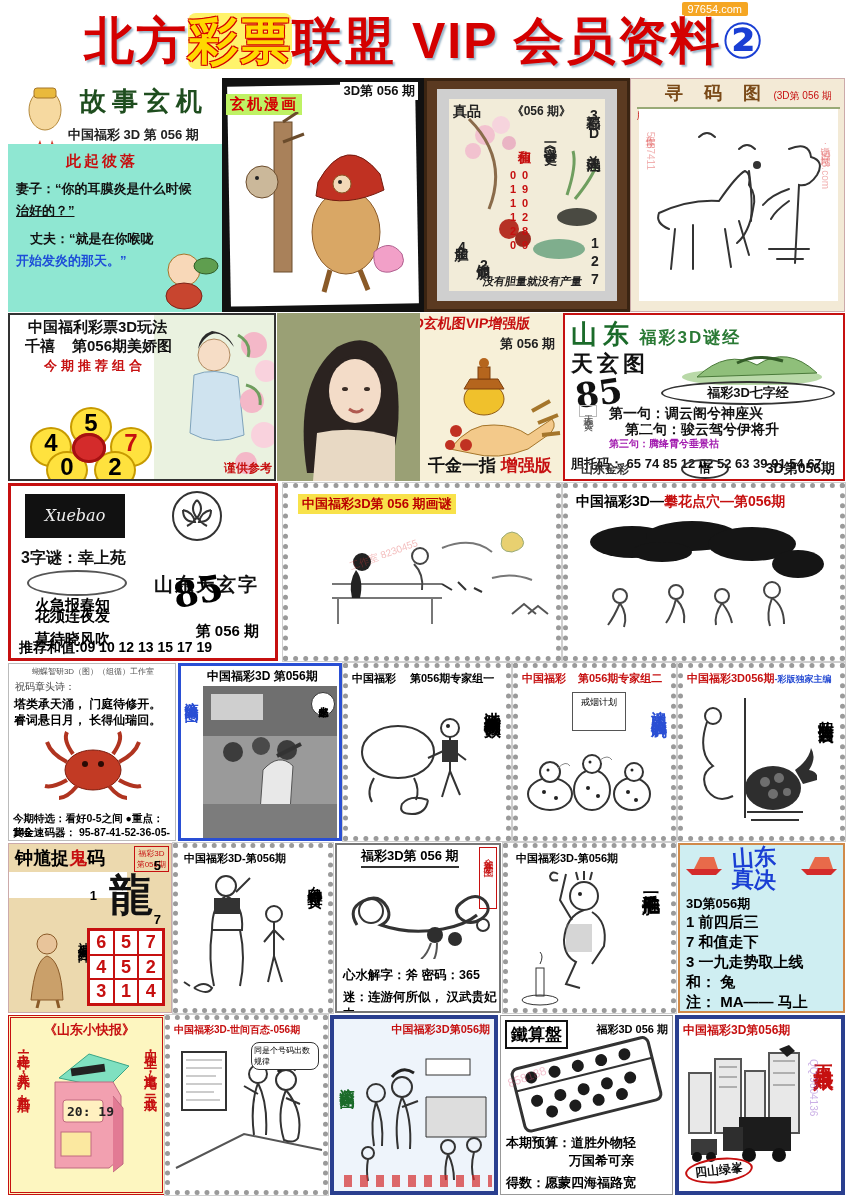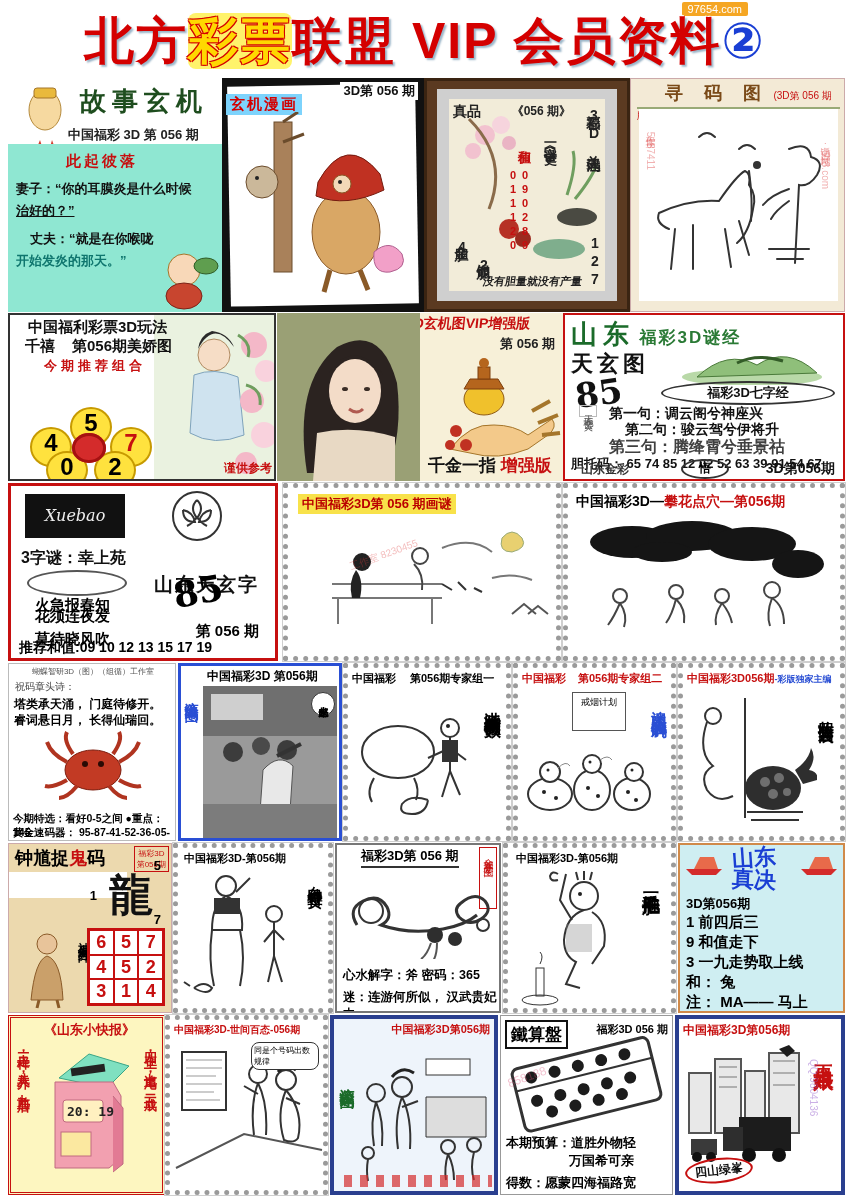--- a/index.html
+++ b/index.html
@@ -37,32 +37,32 @@
       <path d="M18 90 L30 60 L40 92 Z" fill="#d23c2f"></path>
       <path d="M52 88 L42 60 L34 90 Z" fill="#d23c2f"></path>
     </svg>
     <div style="position:absolute;left:72px;top:6px;font-size:26px;font-weight:bold;color:#1e4d1e;letter-spacing:6px;">故事玄机</div>
     <div style="position:absolute;left:60px;top:48px;font-size:13px;font-weight:bold;color:#222;">中国福彩 3D 第 056 期</div>
     <div style="position:absolute;left:0;top:66px;width:214px;height:168px;background:#8fe7d2;">
       <div class="red b" style="position:absolute;left:58px;top:8px;font-size:15px;letter-spacing:3px;">此起彼落</div>
       <div style="position:absolute;left:8px;top:36px;width:200px;font-size:13px;font-weight:bold;color:#111;">妻子：“你的耳膜炎是什么时候</div>
       <div style="position:absolute;left:8px;top:58px;font-size:13px;font-weight:bold;color:#111;text-decoration:underline;">治好的？”</div>
       <div style="position:absolute;left:22px;top:86px;font-size:13px;font-weight:bold;color:#111;">丈夫：“就是在你喉咙</div>
-      <div style="position:absolute;left:8px;top:108px;font-size:13px;font-weight:bold;color:#0f766e;">开始发炎的那天。”</div>
+      <div style="position:absolute;left:8px;top:108px;font-size:13px;font-weight:bold;color:#1d4ed8;">开始发炎的那天。”</div>
       <svg width="66" height="62" style="position:absolute;right:2px;bottom:2px;">
         <circle cx="30" cy="22" r="16" fill="#f8d8b8" stroke="#a5762b"></circle>
         <ellipse cx="30" cy="48" rx="18" ry="13" fill="#c8452f" stroke="#7c2317"></ellipse>
         <ellipse cx="52" cy="18" rx="12" ry="8" fill="#5f9e4f" stroke="#2f5c28"></ellipse>
       </svg>
     </div>
   </div>
 
   <div class="panel" style="left:222px;top:78px;width:202px;height:234px;background:#111;">
     <div style="position:absolute;left:7px;top:7px;width:188px;height:220px;background:#fff;transform:rotate(-1deg);"></div>
-    <div style="position:absolute;left:4px;top:16px;background:#7dd3fc;color:#d40000;font-size:15px;font-weight:bold;padding:1px 4px;letter-spacing:2px;">玄机漫画</div>
+    <div style="position:absolute;left:4px;top:16px;background:#bef264;color:#d40000;font-size:15px;font-weight:bold;padding:1px 4px;letter-spacing:2px;">玄机漫画</div>
     <div style="position:absolute;right:6px;top:4px;font-size:13px;font-weight:bold;color:#111;background:#fff;padding:0 3px;">3D第 056 期</div>
     <svg width="180" height="190" style="position:absolute;left:12px;top:34px;">
       <rect x="40" y="10" width="18" height="150" fill="#a9815a" stroke="#6b4c2c"></rect>
       <path d="M49 10 L64 0 M49 30 L70 22" stroke="#6b4c2c" stroke-width="3"></path>
       <circle cx="28" cy="70" r="16" fill="#cbb89a" stroke="#6b4c2c"></circle>
       <circle cx="23" cy="66" r="2" fill="#222"></circle>
       <ellipse cx="112" cy="120" rx="34" ry="42" fill="#d9a765" stroke="#8a5a28"></ellipse>
       <path d="M84 70 Q112 20 146 62 L150 78 Q112 96 82 84 Z" fill="#c03122" stroke="#741b10"></path>
       <circle cx="108" cy="72" r="9" fill="#f2d9b8" stroke="#8a5a28"></circle>
       <circle cx="106" cy="70" r="2" fill="#222"></circle>
@@ -194,21 +194,21 @@
     <div style="position:absolute;left:10px;top:58px;font-size:34px;font-weight:bold;color:#111;transform:rotate(-8deg);font-family:'DejaVu Serif',serif;">85</div>
     <svg width="150" height="42" style="position:absolute;left:112px;top:28px;">
       <ellipse cx="75" cy="34" rx="70" ry="9" fill="#b9d9a8"></ellipse>
       <path d="M20 34 Q50 6 80 22 Q110 2 140 30 Z" fill="#8fbf7a" stroke="#4a7a3a"></path>
       <path d="M60 20 q20 -10 46 -2" stroke="#335c28" fill="none" stroke-width="3"></path>
     </svg>
     <div style="position:absolute;left:96px;top:66px;width:170px;height:20px;border:2px solid #333;border-radius:50%;text-align:center;font-size:13px;font-weight:bold;color:#111;line-height:19px;">福彩3D七字经</div>
     <div class="vt" style="position:absolute;left:14px;top:90px;font-size:10px;color:#555;border:1px solid #bbb;padding:1px;">天地玄黄</div>
     <div class="b" style="position:absolute;left:44px;top:90px;font-size:14px;color:#111;">第一句：调云阁兮神座兴</div>
     <div class="b" style="position:absolute;left:44px;top:106px;font-size:14px;color:#111;margin-left:16px;">第二句：骏云驾兮伊将升</div>
-    <div class="b" style="position:absolute;left:44px;top:122px;font-size:16px;color:#404040;">第三句：腾绛霄兮垂景祜</div>
+    <div class="b" style="position:absolute;left:44px;top:122px;font-size:10px;color:#a21caf;">第三句：腾绛霄兮垂景祜</div>
     <div class="b" style="position:absolute;left:6px;top:140px;font-size:13px;color:#111;">胆托码： 65 74 85 12 02 52 63 39 91 54 67</div>
     <div class="b" style="position:absolute;left:16px;bottom:1px;font-size:12px;color:#333;">山东金彩</div>
     <div style="position:absolute;left:116px;bottom:0px;width:44px;height:16px;border:2px solid #333;border-radius:50%;text-align:center;font-size:12px;font-weight:bold;line-height:15px;">悟</div>
     <div class="b" style="position:absolute;right:8px;bottom:1px;font-size:14px;color:#111;">3D第056期</div>
   </div>
 
   <div class="panel" style="left:8px;top:483px;width:270px;height:178px;border:3px solid #c61010;">
     <div style="position:absolute;left:14px;top:8px;width:100px;height:44px;background:#111;color:#eee;font-style:italic;font-size:16px;text-align:center;line-height:44px;font-family:'DejaVu Serif',serif;">Xuebao</div>
     <svg width="52" height="52" style="position:absolute;right:52px;top:4px;">
       <circle cx="26" cy="26" r="24" fill="none" stroke="#333" stroke-width="2"></circle>
@@ -462,21 +462,21 @@
     <svg width="40" height="26" style="position:absolute;right:4px;top:6px;">
       <path d="M2 18 h36 l-6 6 h-24 z" fill="#d42b2b"></path>
         <path d="M10 18 l6 -12 l14 0 l4 12" fill="#e86a4a"></path>
     </svg>
     <div style="position:absolute;left:52px;top:2px;font-size:22px;font-weight:bold;color:#1a3fd4;line-height:22px;text-align:center;">
       <div style="transform:rotate(-4deg);">山东</div>
       <div style="transform:rotate(3deg);">真决</div>
     </div>
     <div class="b" style="position:absolute;left:6px;top:50px;font-size:13px;">3D第056期</div>
     <div class="b" style="position:absolute;left:6px;top:68px;font-size:15px;">1 前四后三</div>
-    <div class="b" style="position:absolute;left:6px;top:88px;font-size:15px;">9 和值走下</div>
+    <div class="b" style="position:absolute;left:6px;top:88px;font-size:15px;">7 和值走下</div>
     <div class="b" style="position:absolute;left:6px;top:108px;font-size:15px;">3 一九走势取上线</div>
     <div class="b" style="position:absolute;left:6px;top:128px;font-size:15px;">和：  兔</div>
     <div class="b" style="position:absolute;left:6px;top:148px;font-size:15px;">注：  MA—— 马上</div>
   </div>
 
   <div class="panel" style="left:8px;top:1015px;width:157px;height:180px;background:#fdf6c0;border:3px double #c61010;">
     <div class="red b center" style="position:absolute;left:0;top:3px;width:157px;font-size:13px;">《山东小快报》</div>
     <div class="vt red b" style="position:absolute;left:3px;top:24px;font-size:13px;height:150px;">三走样，八天开，九前后二</div>
     <div class="vt red b" style="position:absolute;right:3px;top:24px;font-size:13px;height:150px;">四在上，七追尾，二五成</div>
     <svg width="96" height="130" style="position:absolute;left:30px;top:30px;">

